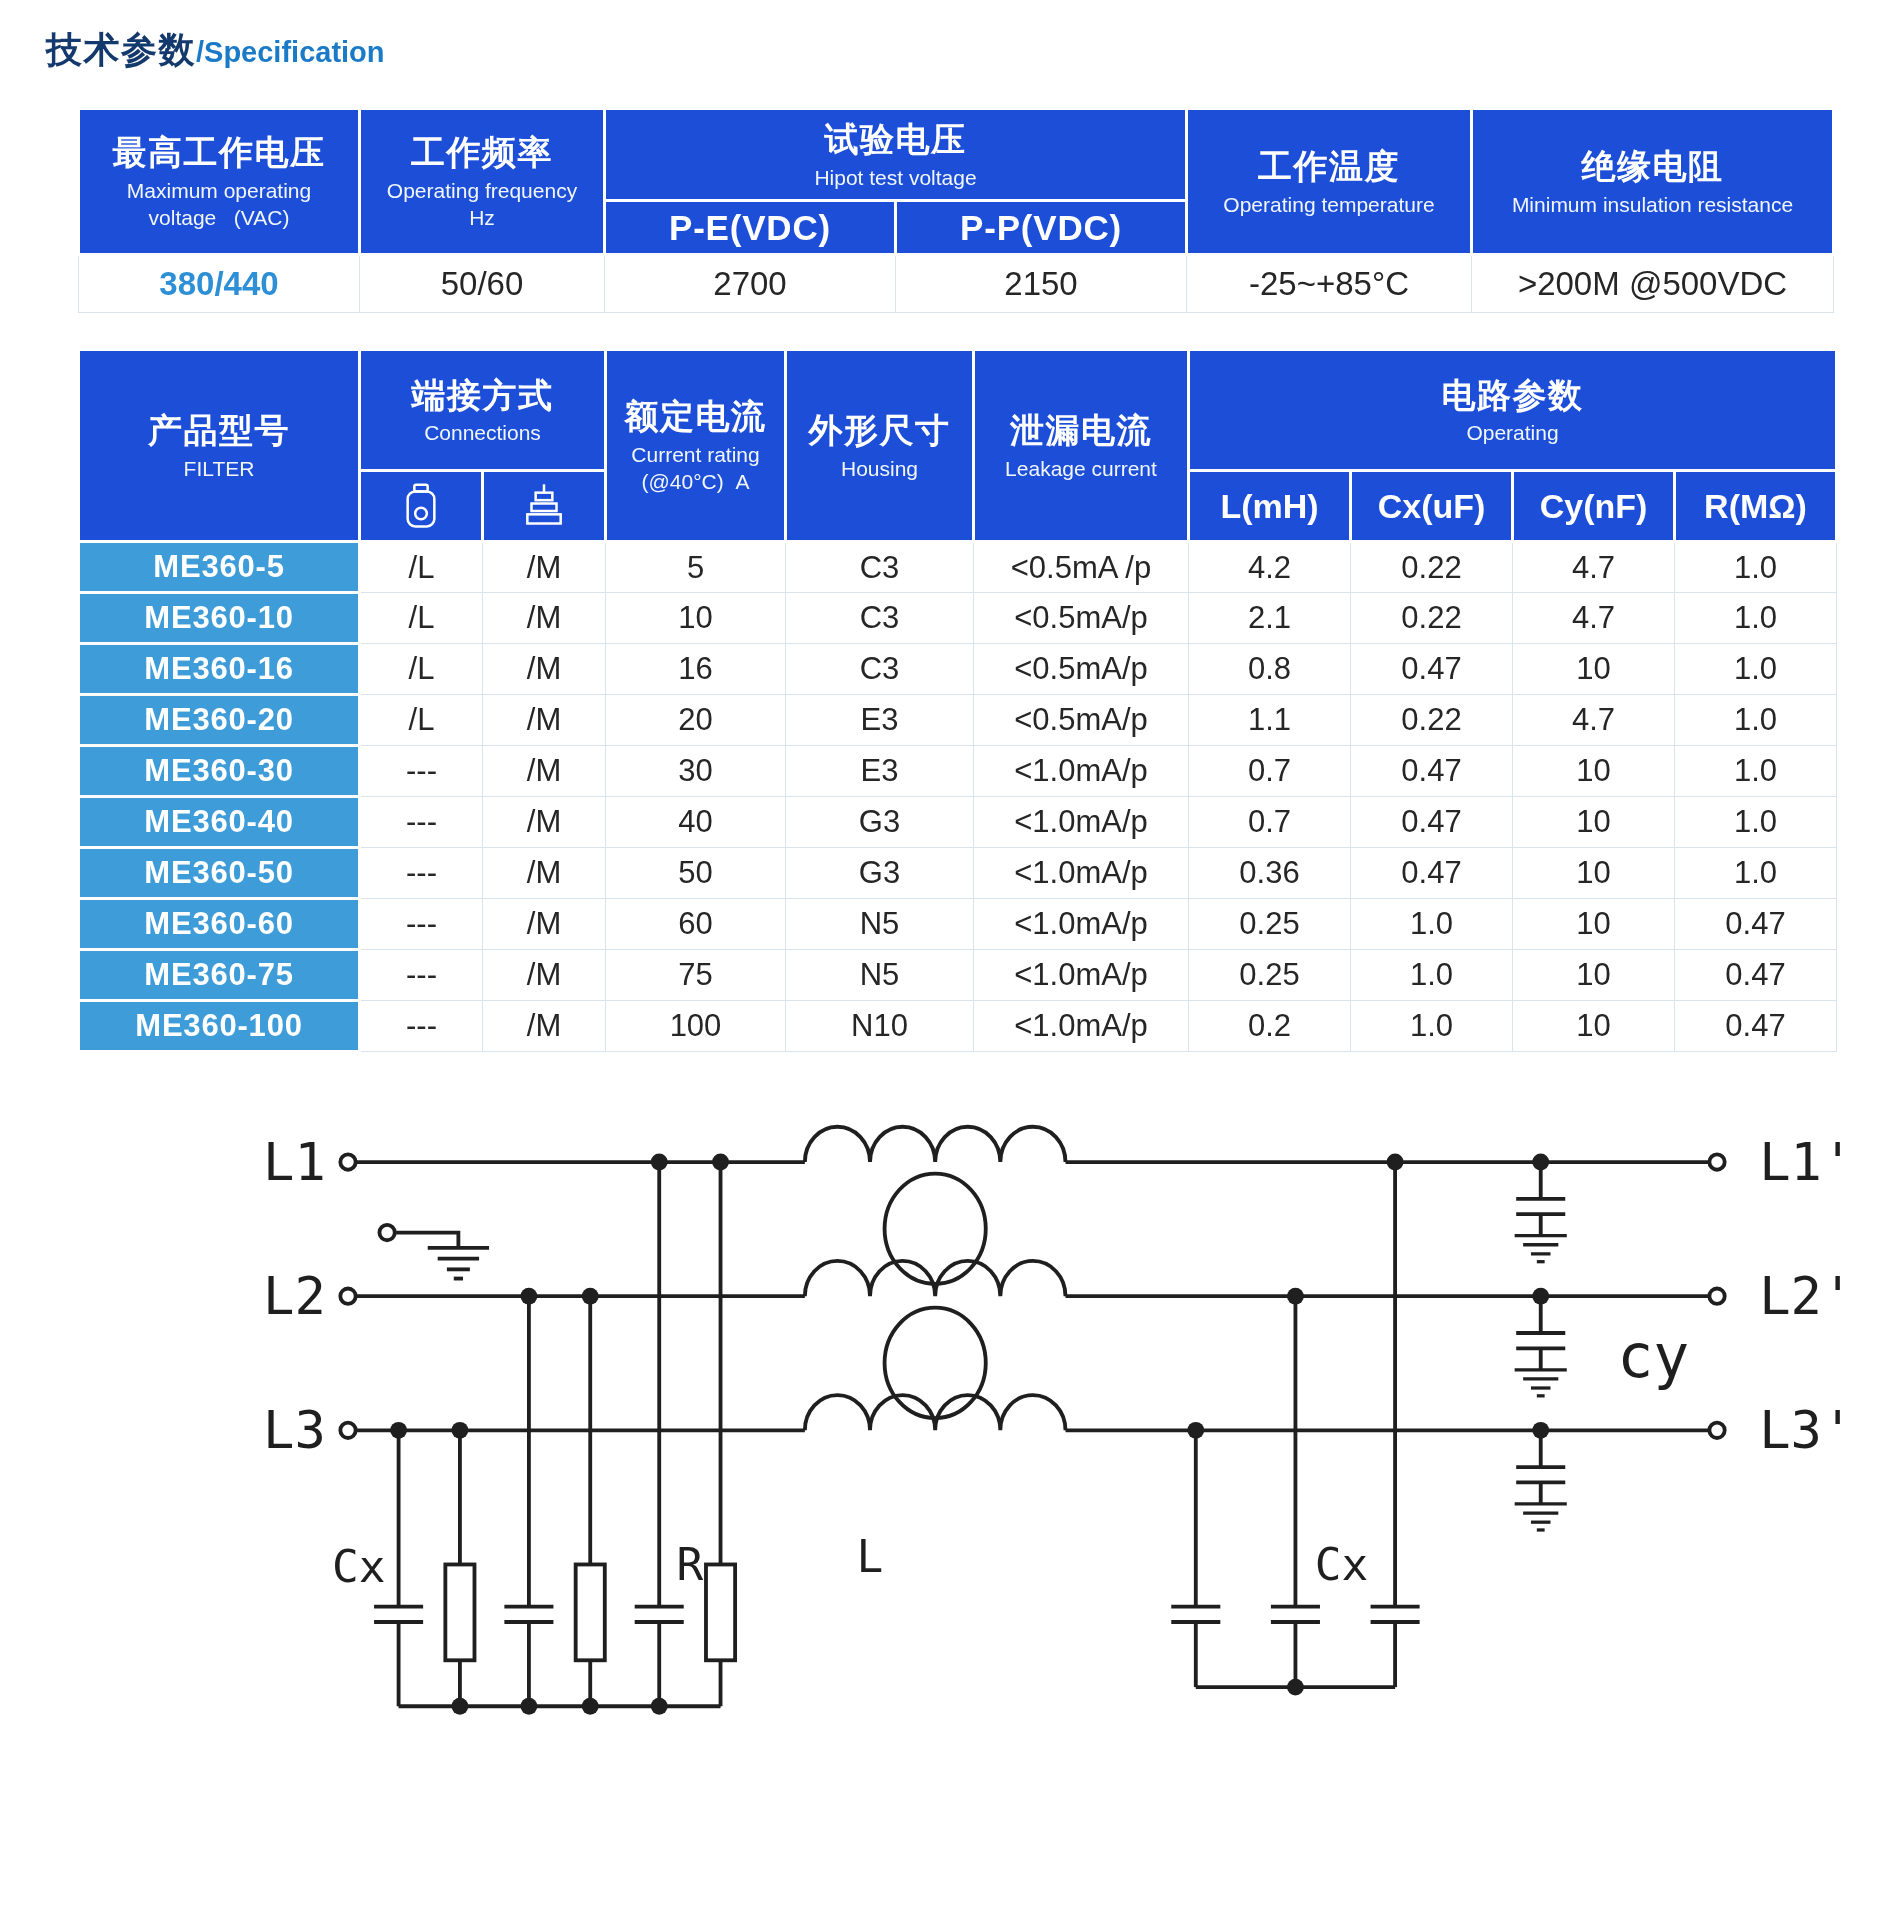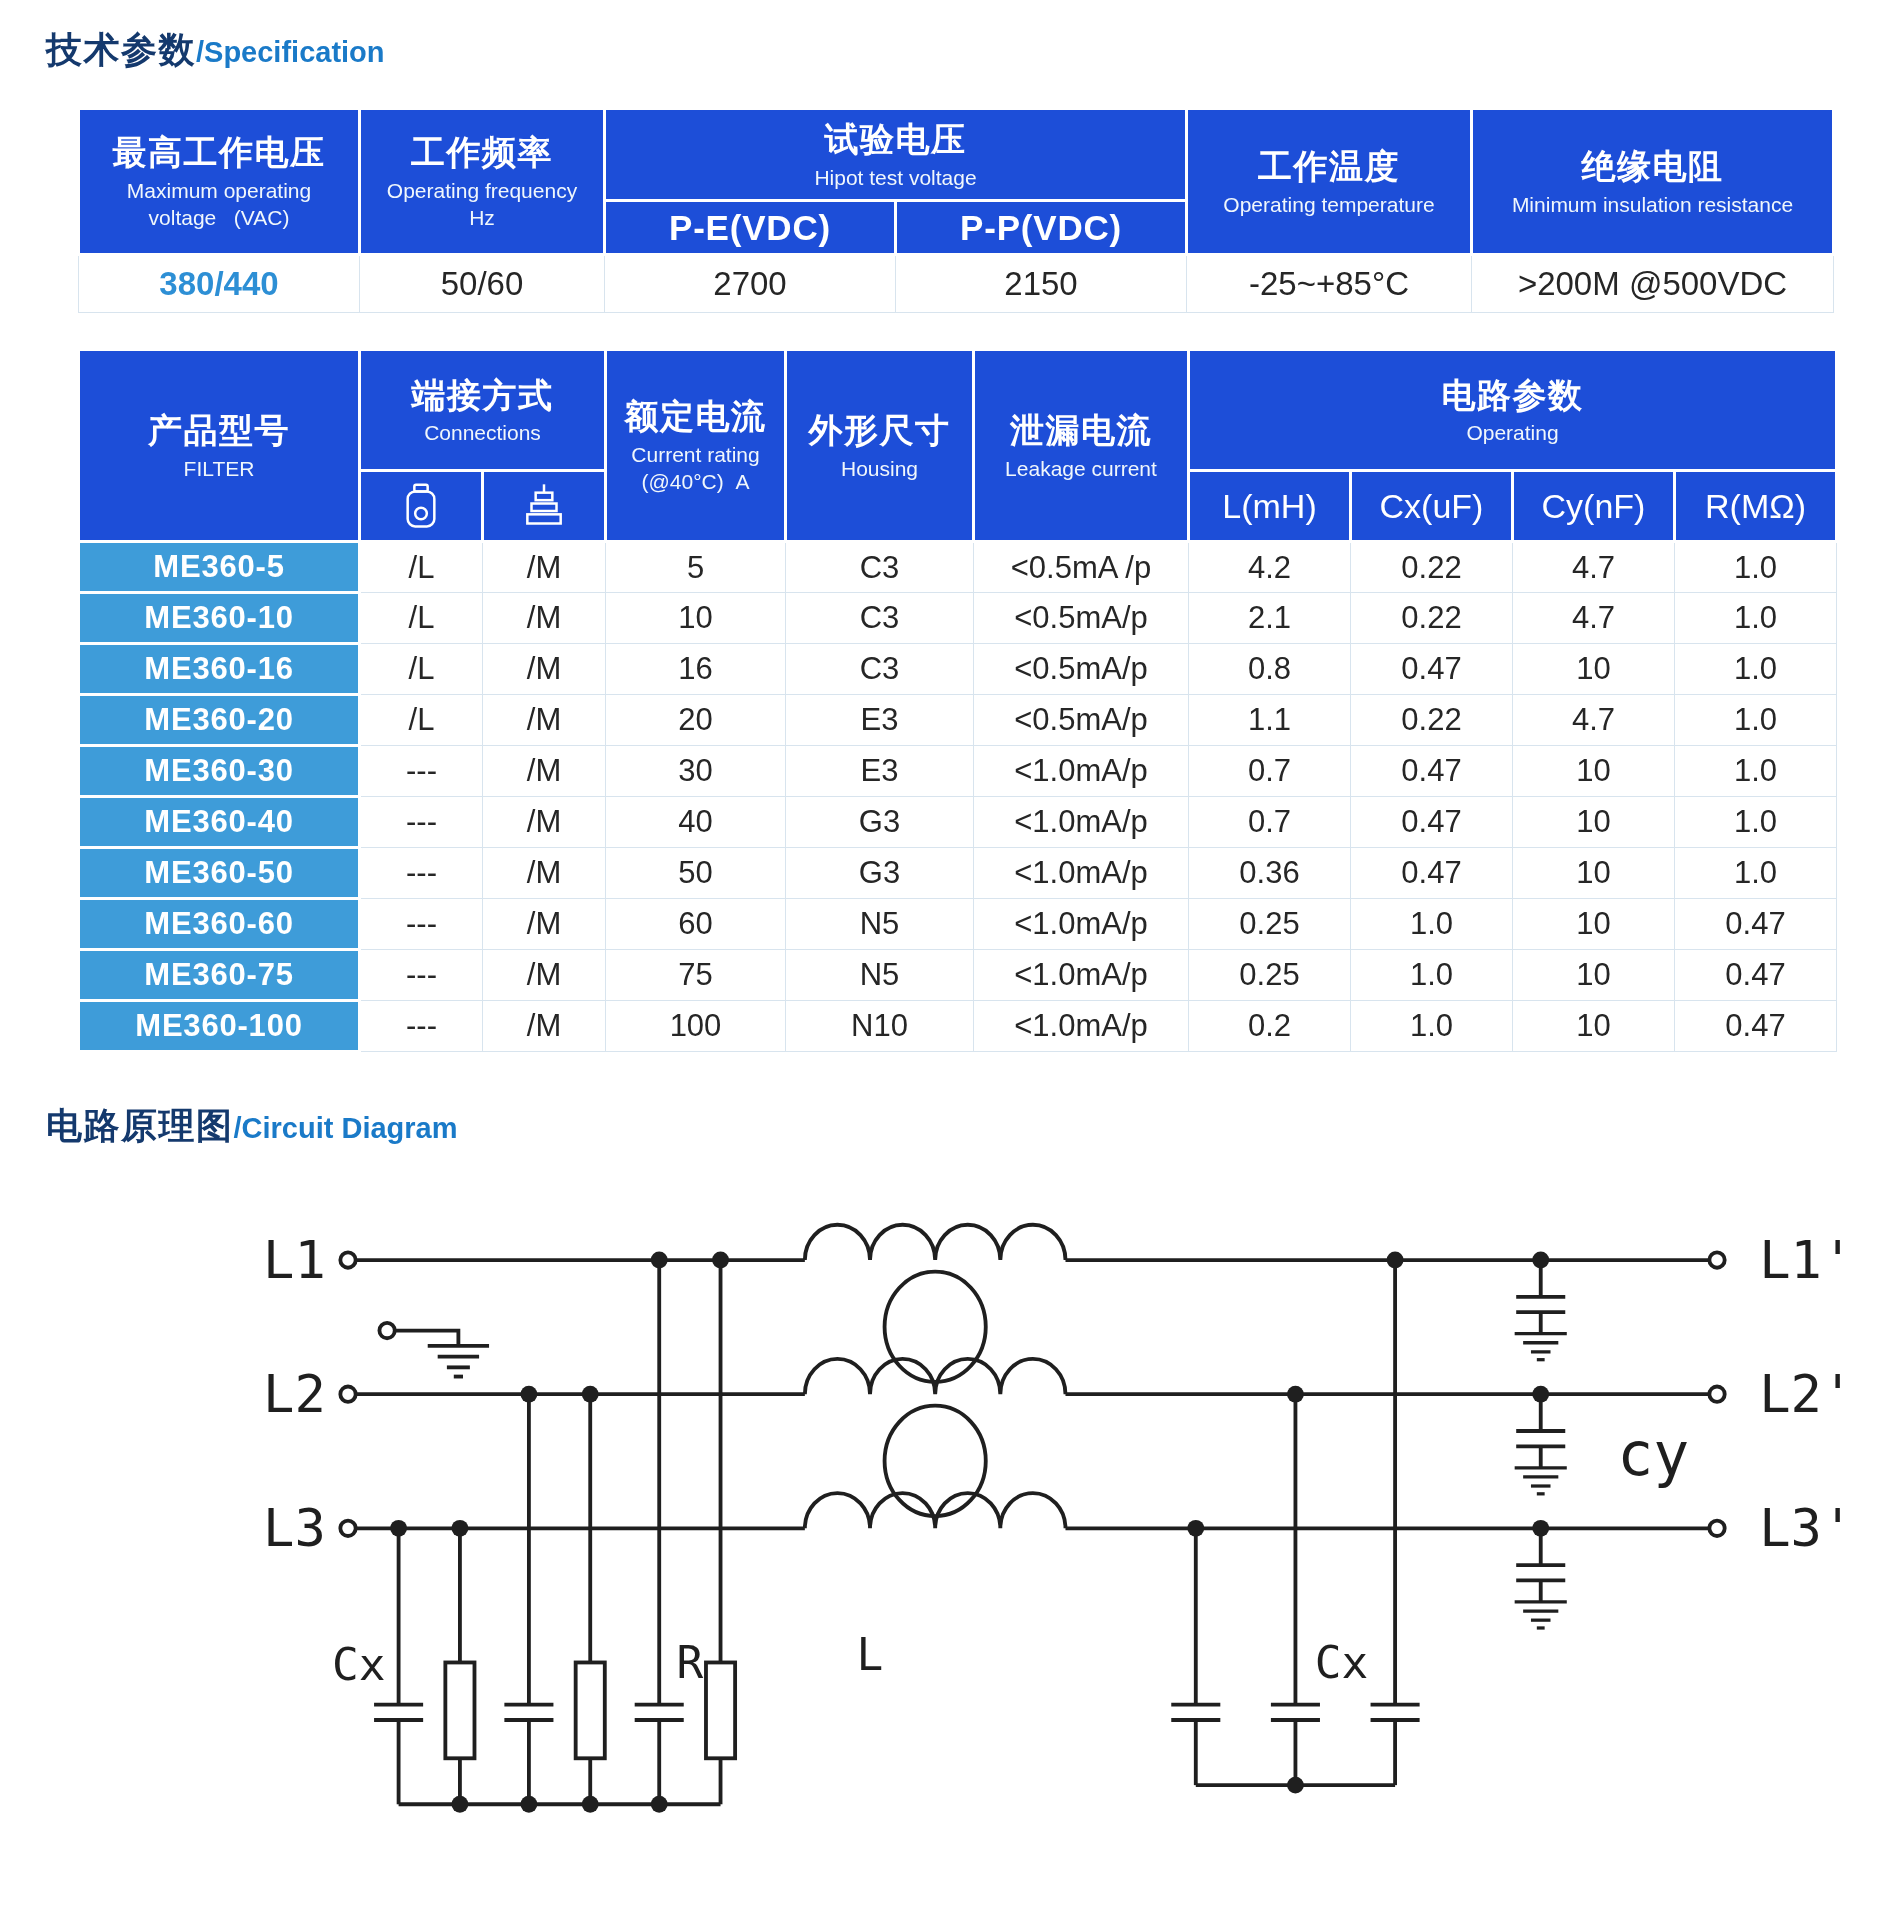--- a/index.html
+++ b/index.html
@@ -36,21 +36,21 @@
     vertical-align: middle;
     font-weight: 400;
     padding: 1.5px 3.1px;
   }
   th .zh { font-size: 34px; font-weight: 700; letter-spacing: 1.5px; line-height: 1.25; }
   th .en {
     font-size: 21px; font-weight: 400; color: #F0F7FC;
     line-height: 1.3; margin-top: 3.1px; white-space: pre-line;
   }
   th.sub-big { font-size: 35px; font-weight: 600; letter-spacing: 0.8px; }
-  th.sub-comp { font-size: 34px; font-weight: 400; }
+  th.sub-comp { font-size: 34px; font-weight: 700; }
   td {
     border: 1.5px solid #D8E4EE;
     text-align: center;
     vertical-align: middle;
     font-size: 31px;
     color: #262626;
     padding: 0 3.1px;
   }
   td.model {
     background: #3E9CD9;
@@ -339,23 +339,20 @@
           <td class="num">N10</td>
           <td class="leak">&lt;1.0mA/p</td>
           <td class="num">0.2</td>
           <td class="num">1.0</td>
           <td class="num">10</td>
           <td class="num">0.47</td>
         </tr>
       </tbody>
   </table>
 
-  <div class="section-title circuit-title">
-    <span class="zh">电路原理图</span><span class="en">/Circuit Diagram</span>
-  </div>
 
   <div class="circuit-wrap">
     <svg width="1901" height="690" viewBox="0 0 2480 900">
       <defs>
         <g id="gnd" stroke="#1f1f1f" stroke-width="5">
           <line x1="-40" y1="0" x2="40" y2="0"></line>
           <line x1="-27" y1="14" x2="27" y2="14"></line>
           <line x1="-15" y1="28" x2="15" y2="28"></line>
           <line x1="-6" y1="40" x2="6" y2="40"></line>
         </g>

